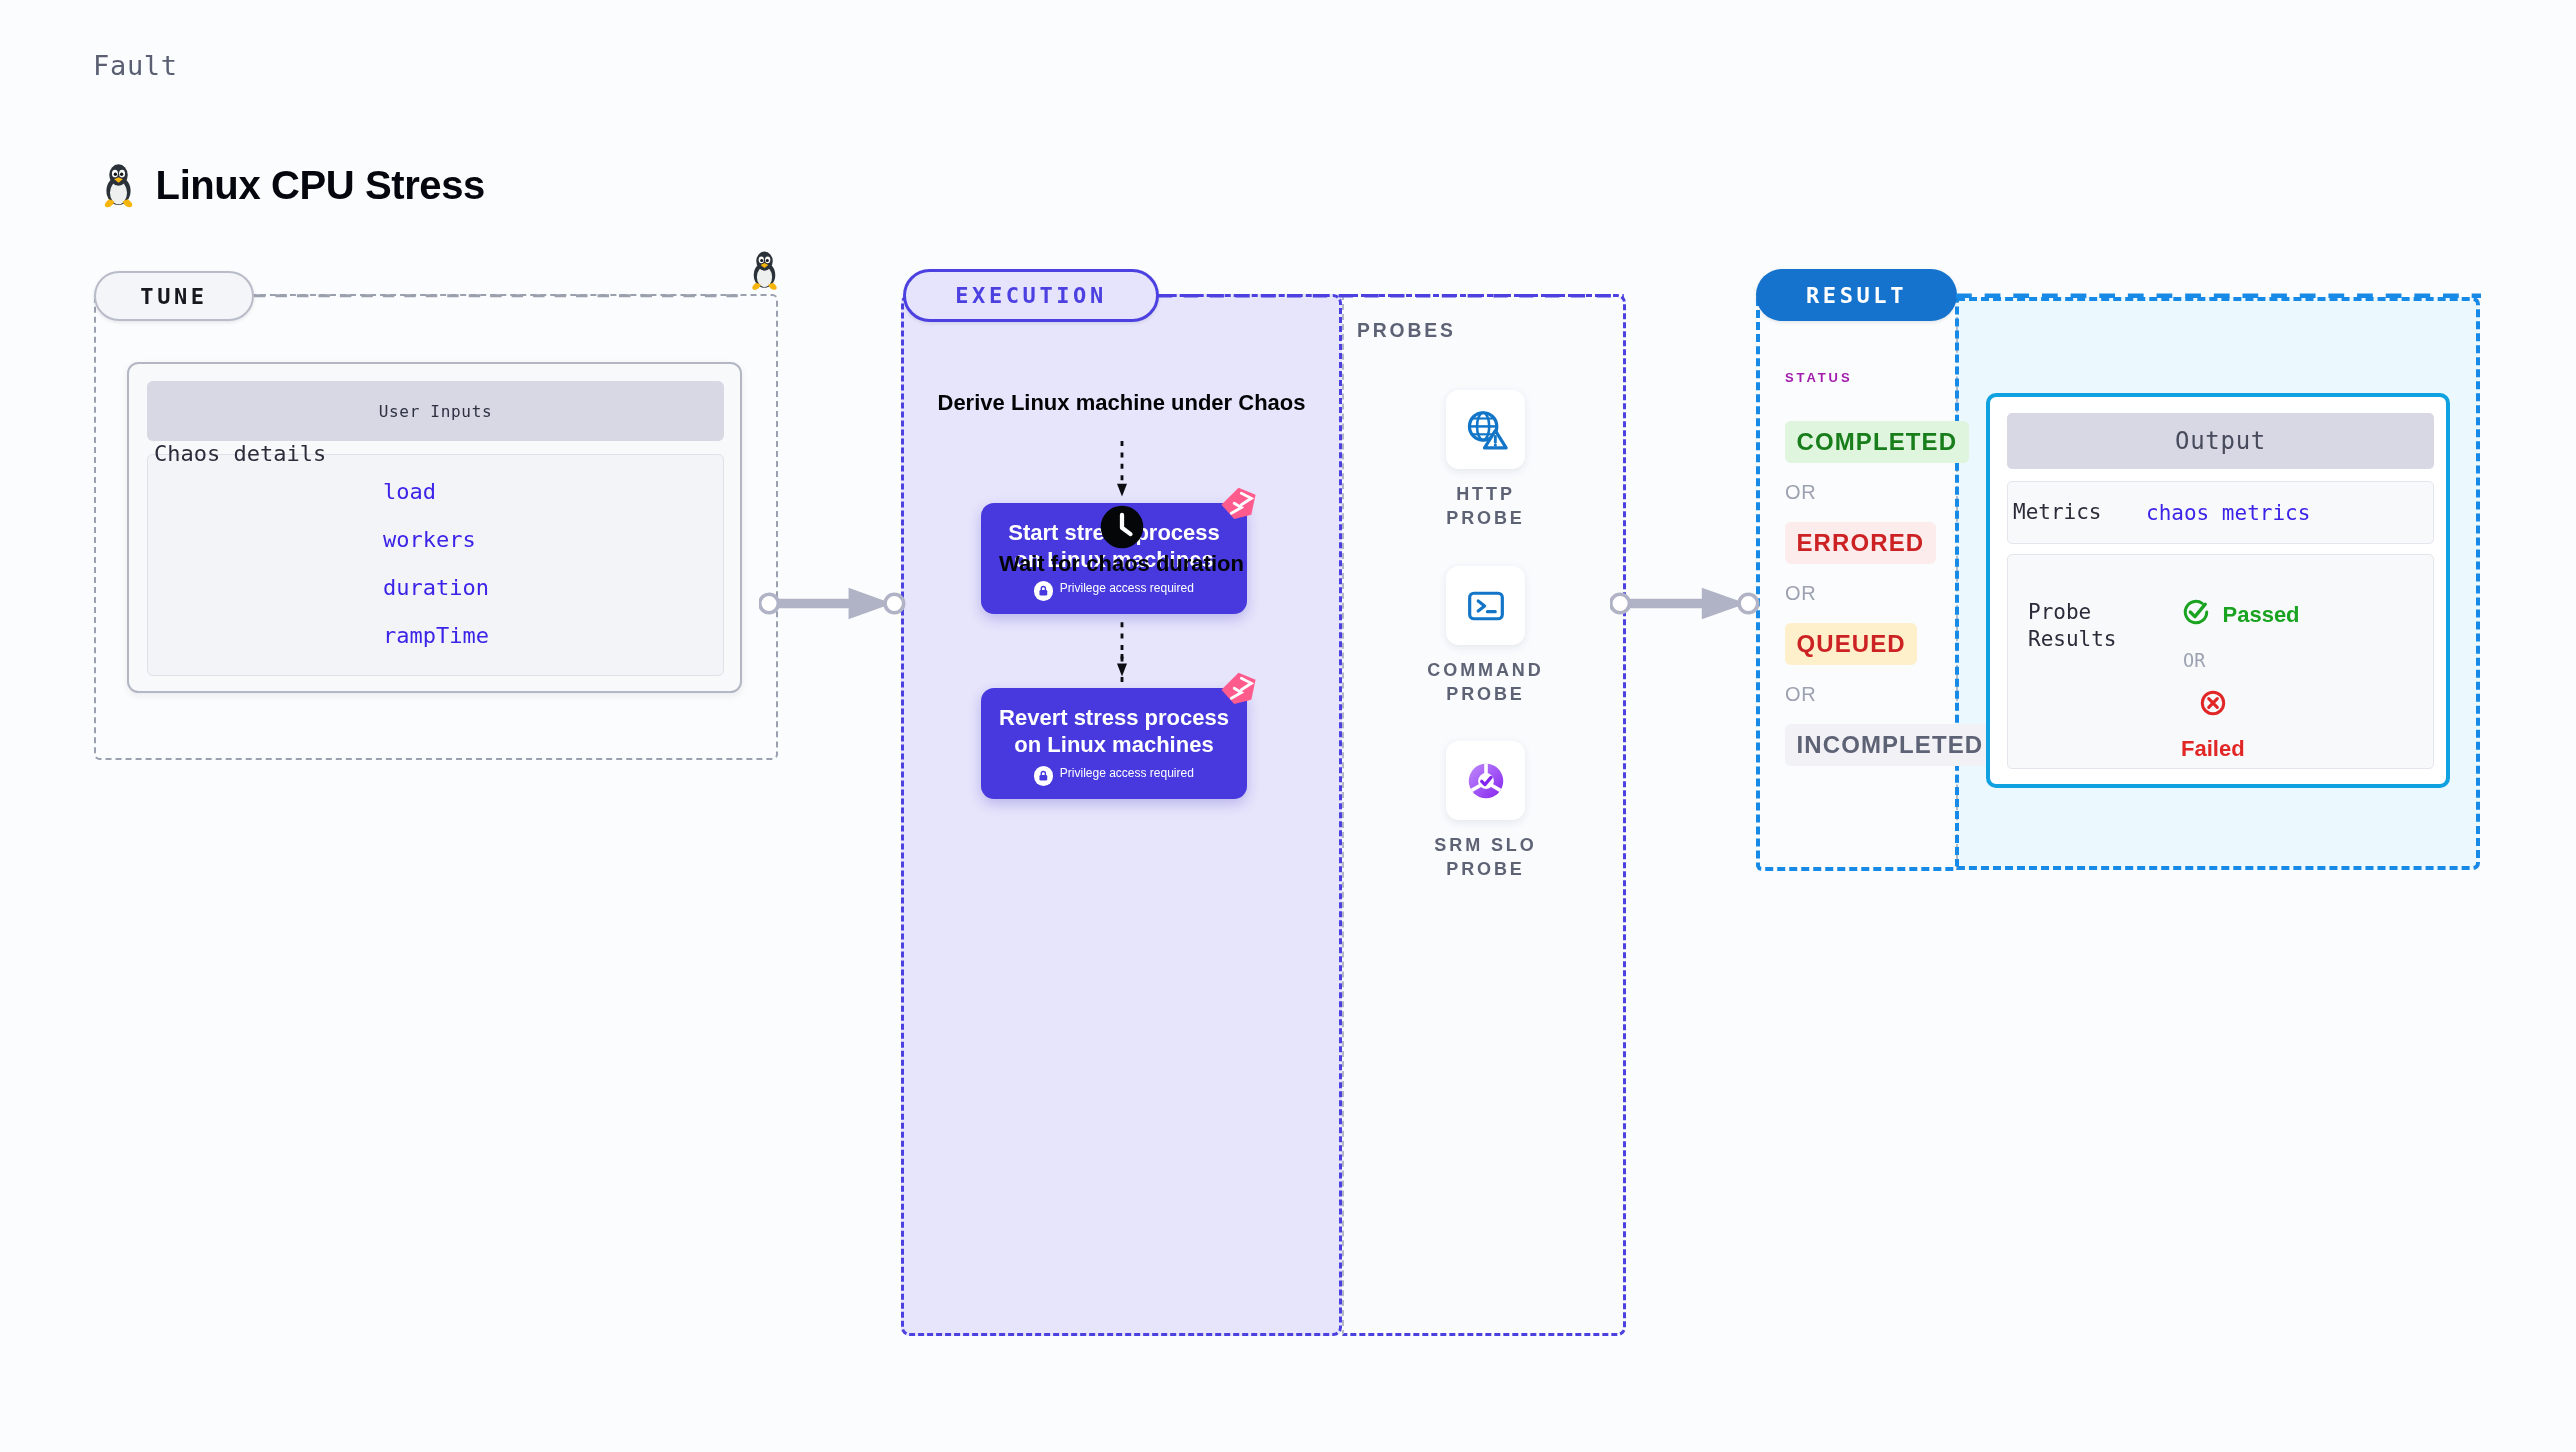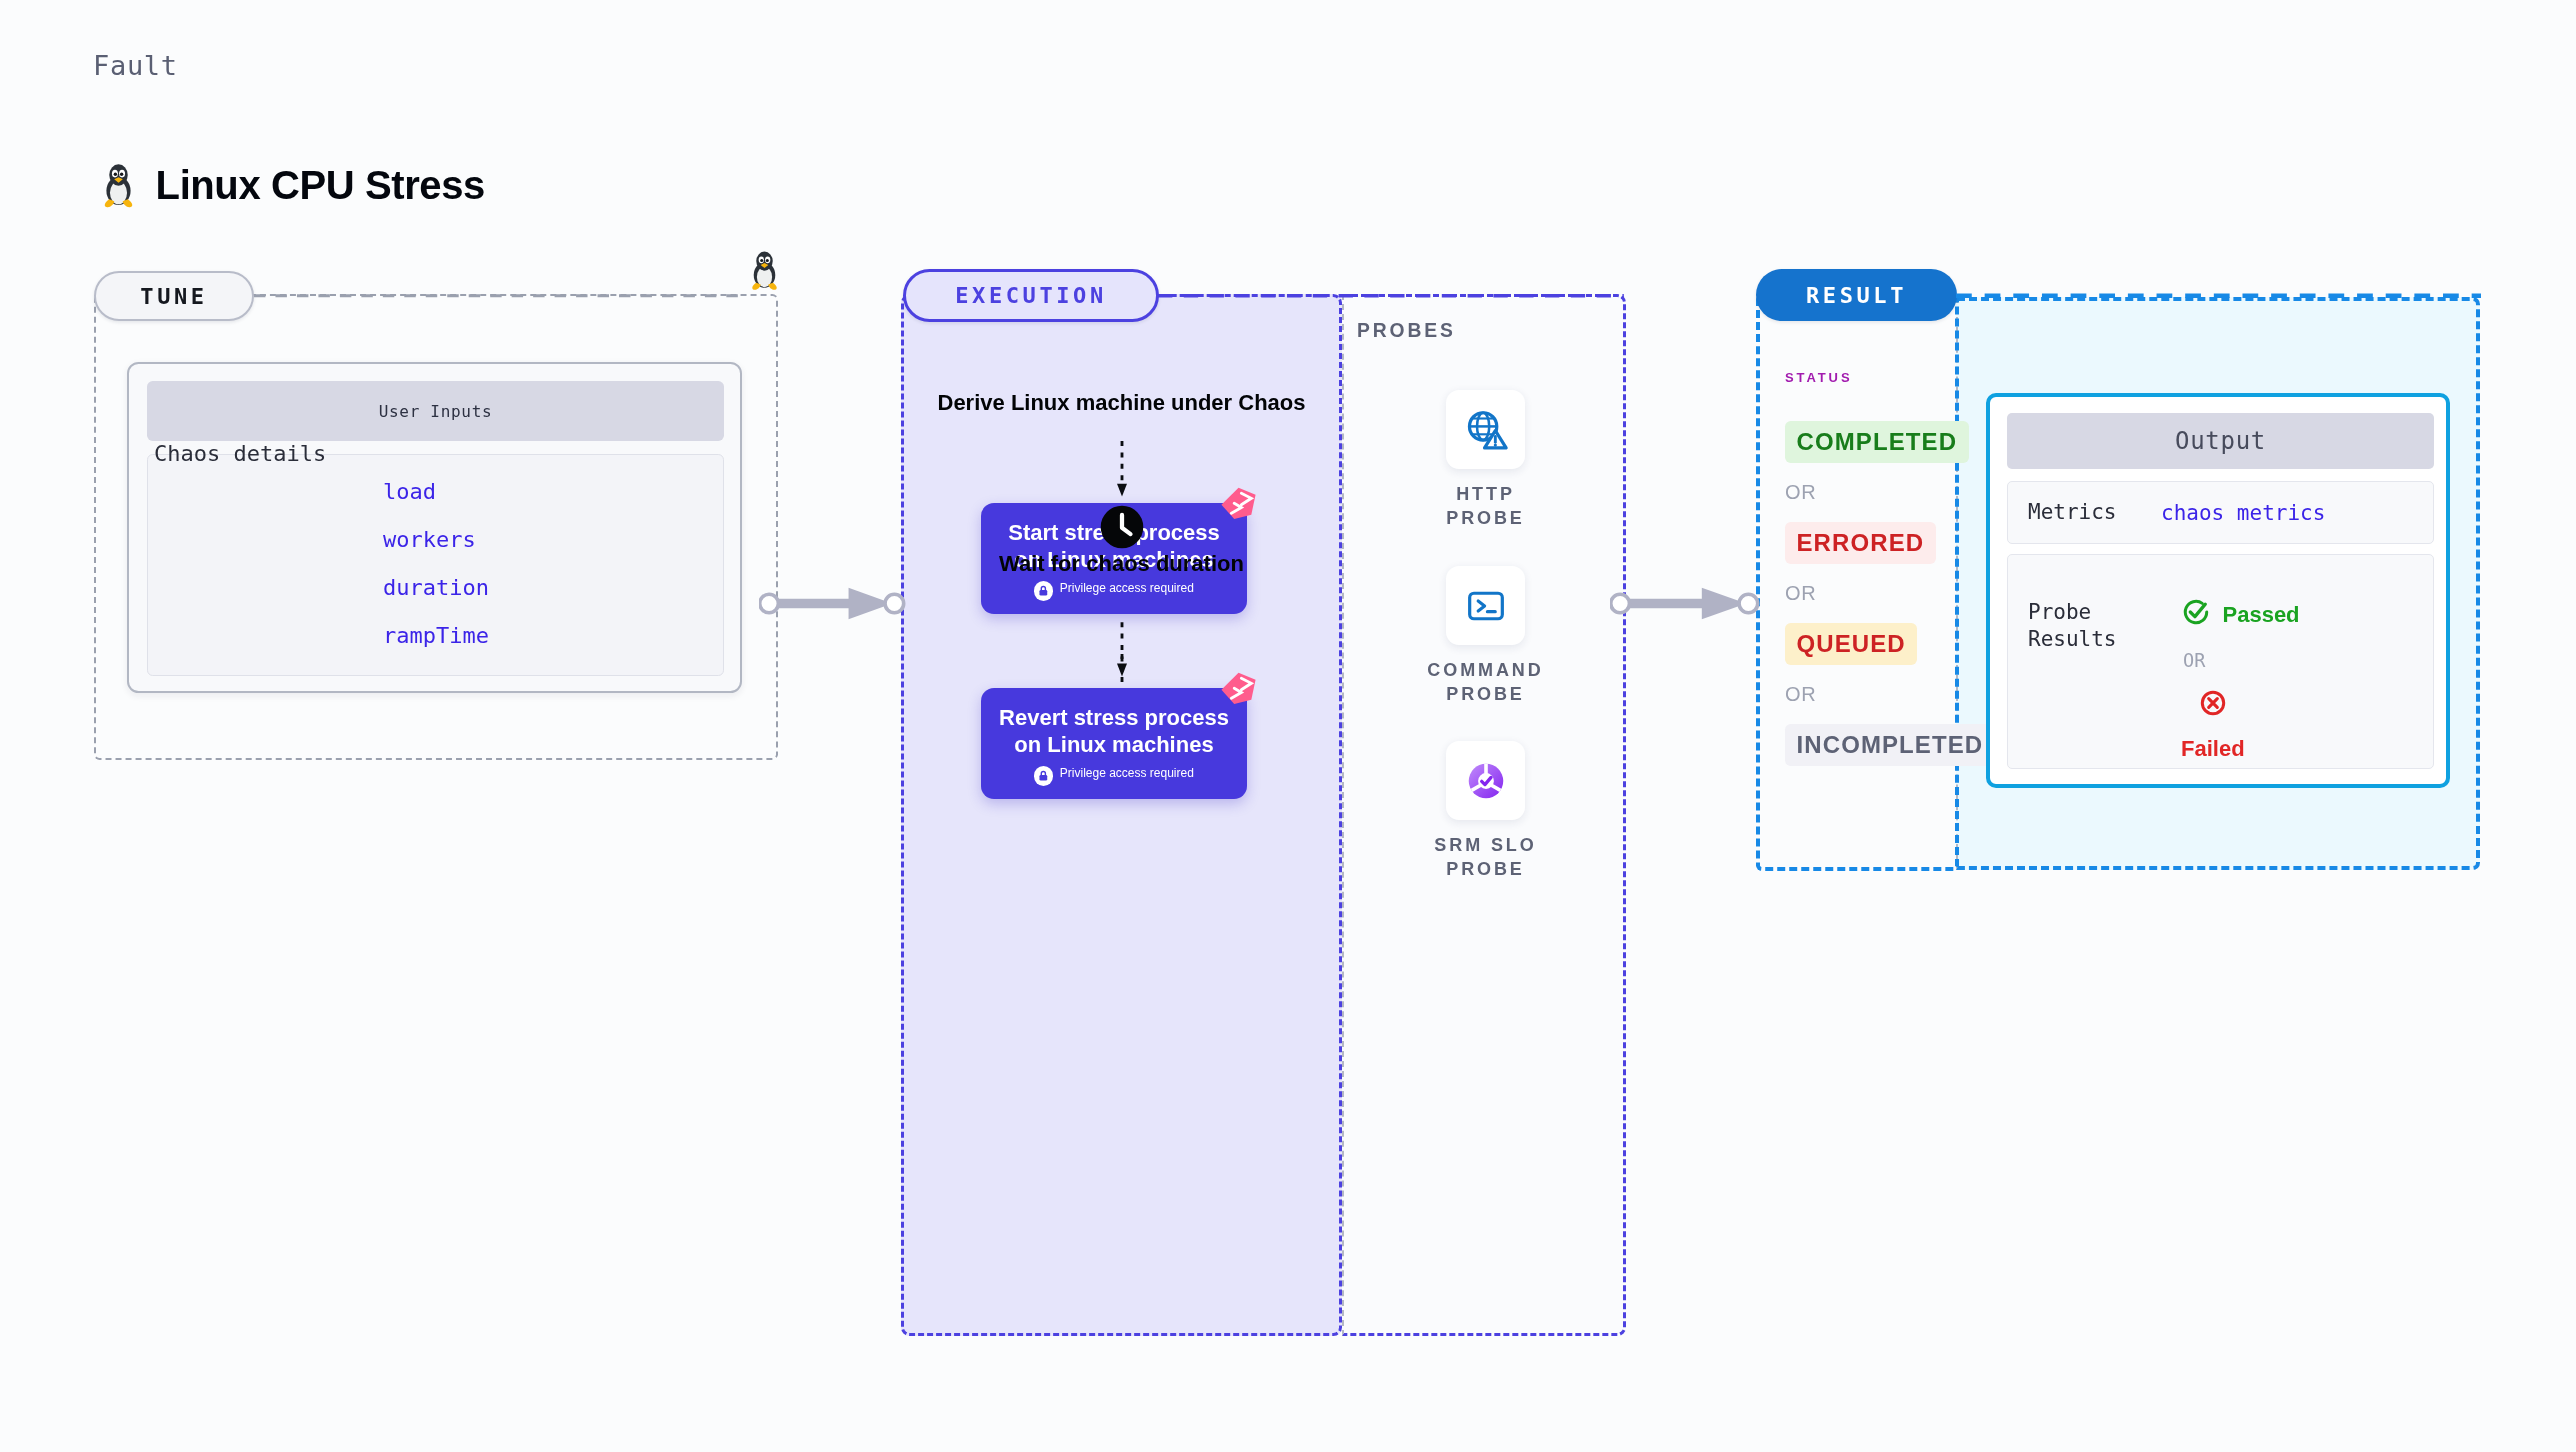--- a/index.html
+++ b/index.html
@@ -471,21 +471,21 @@
 <div class="status-chip" style="top:522px; background:#fdecec; color:#cd2224;">ERRORED</div>
 <div class="status-or" style="top:582px;">OR</div>
 <div class="status-chip" style="top:623px; background:#fdf0ca; color:#cd2224;">QUEUED</div>
 <div class="status-or" style="top:683px;">OR</div>
 <div class="status-chip" style="top:724px; background:#f1f1f6; color:#5d6275;">INCOMPLETED</div>
 
 <div id="output-card">
   <div id="output-header">Output</div>
 
   <div id="metrics-row">
-    <span class="mono-lbl" style="margin-left:20px; width:133px;">Metrics</span>
+    <span class="mono-lbl" style="margin-left:5px; width:133px;">Metrics</span>
     <span class="mono-val">chaos metrics</span>
   </div>
 
   <div id="probe-results-row">
     <span class="mono-lbl" style="position:absolute; left:20px; top:44px; width:136px;">Probe Results</span>
 
     <div class="res-line" style="position:absolute; left:173px; top:42px; color:#1aa321;">
       <span>
         <svg width="30" height="30" viewBox="0 0 42 42">
           <path d="M36 21 a15 15 0 1 1 -6.2 -12.1" fill="none" stroke="#1aa321" stroke-width="4.2" stroke-linecap="round"></path>

